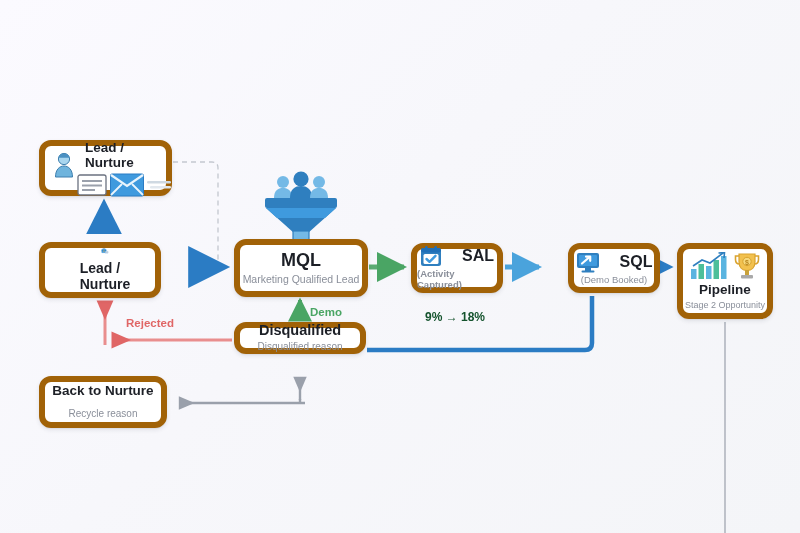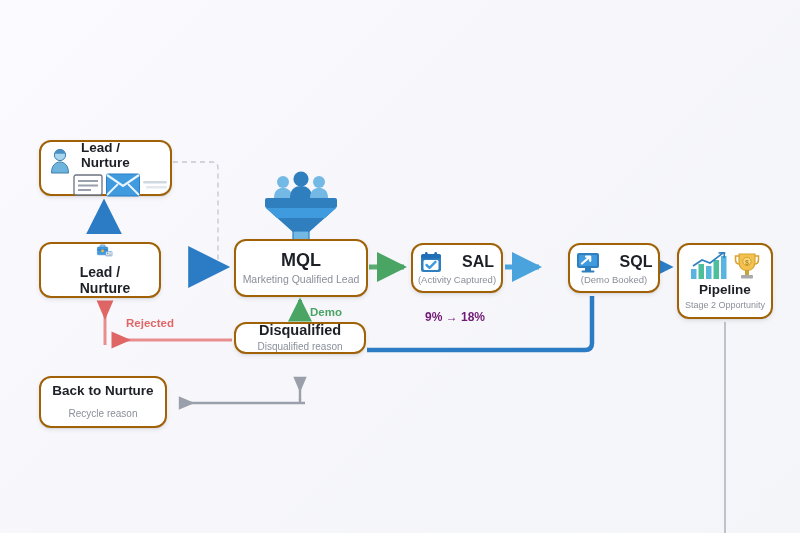--- a/index.html
+++ b/index.html
@@ -5,21 +5,21 @@
   html,body{margin:0;padding:0;}
   body{
     width:800px;height:533px;overflow:hidden;
     font-family:"Liberation Sans", sans-serif;
     background:linear-gradient(135deg,#fbfaff 0%,#f7f7fb 45%,#f4f5f8 100%);
     position:relative;
   }
   #canvas{position:absolute;inset:0;width:800px;height:533px;}
   .svg-layer{position:absolute;left:0;top:0;width:800px;height:533px;}
   .node{
-    position:absolute;background:#fff;border:2px solid #a16207;
+    position:absolute;background:#fff;border:6px solid #a16207;
     border-radius:12px;box-shadow:0 2px 4px rgba(30,35,60,.10),0 1px 1px rgba(30,35,60,.05);
     display:flex;flex-direction:column;align-items:center;justify-content:center;
     box-sizing:border-box;
   }
   .node .title{font-weight:bold;color:#1c1f26;line-height:1.1;}
   .node .sub{color:#8a8f9a;line-height:1.15;}
   .lbl{position:absolute;font-weight:bold;font-size:11.5px;white-space:nowrap;}
 
   
   #node-lead-top{left:39px;top:140px;width:133px;height:56px;align-items:flex-start;padding:6px 8px 5px 8px;}
@@ -30,21 +30,21 @@
   #node-lead-main{left:39px;top:242px;width:122px;height:56px;gap:7px;padding-left:10px;}
   #node-lead-main .title{font-size:14px;text-align:left;}
 
   
   #node-mql{left:234px;top:239px;width:134px;height:58px;}
   #node-mql .title{font-size:18px;}
   #node-mql .sub{font-size:10.5px;margin-top:3px;}
 
   
   #node-sal{left:411px;top:243px;width:92px;height:50px;}
-  #node-sal .sub{font-size:9.5px;margin-top:2px;}
+  #node-sal .sub{font-size:9.5px;margin-top:2px;font-weight:bold;}
   .inline-title{display:flex;align-items:center;gap:20px;}
   .inline-title .title{font-size:16px;}
 
   
   #node-sql{left:568px;top:243px;width:92px;height:50px;}
   #node-sql .sub{font-size:9.5px;margin-top:2px;}
 
   
   #node-pipeline{left:677px;top:243px;width:96px;height:76px;text-align:center;}
   #node-pipeline .title{font-size:13.5px;margin-top:3px;}
@@ -55,21 +55,21 @@
   #node-disq .title{font-size:14.5px;}
   #node-disq .sub{font-size:10px;margin-top:2px;}
 
   
   #node-back{left:39px;top:376px;width:128px;height:52px;}
   #node-back .title{font-size:13.5px;}
   #node-back .sub{font-size:10px;margin-top:9px;}
 
   #lbl-rejected{left:126px;top:317px;color:#e06666;}
   #lbl-pass{left:310px;top:306px;color:#4aa564;}
-  #lbl-conv{left:425px;top:310px;color:#701a75;font-size:12px;}
+  #lbl-conv{left:425px;top:310px;color:#14532d;font-size:12px;}
 </style>
 </head>
 <body>
 
 <div id="canvas">
 
   <svg class="svg-layer" viewBox="0 0 800 533">
     <defs>
       <marker id="ah-blue" markerWidth="7" markerHeight="7" refX="5.4" refY="3" orient="auto">
         <path d="M0,0 L6,3 L0,6 z" fill="#2b7cc4"></path>

